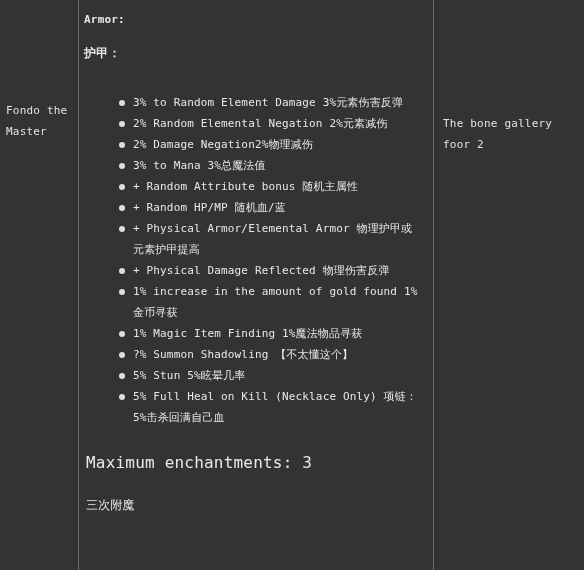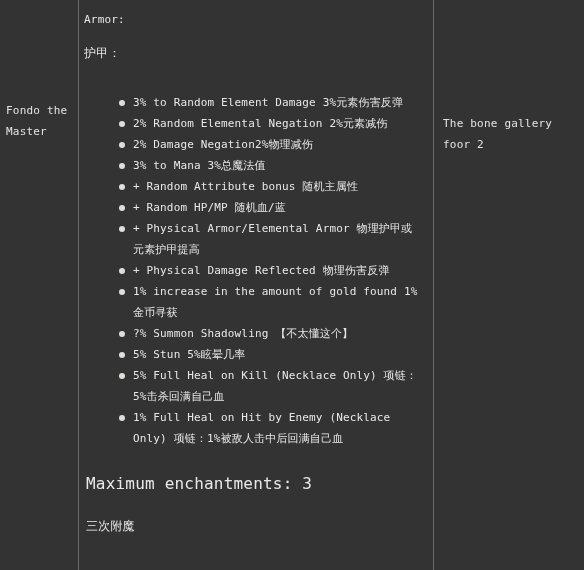--- a/index.html
+++ b/index.html
@@ -80,21 +80,21 @@
     height: 570px;
     box-sizing: border-box;
     padding: 9px 4px 0 5px;
   }
   .heading {
     font-size: 11px;
     line-height: 21px;
     color: #e8e8e8;
     letter-spacing: 0.2px;
     margin: 0;
-    font-weight: normal;
+    font-weight: bold;
   }
   .heading.cjk {
     font-size: 12px;
   }
   .gap-sm { height: 13px; }
   .gap-md { height: 18px; }
   .gap-lg { height: 22px; }
 
   ul.enchant-list {
     list-style: none;
@@ -152,24 +152,24 @@
     <ul class="enchant-list">
       <li>3% to Random Element Damage 3%元素伤害反弹</li>
       <li>2% Random Elemental Negation 2%元素减伤</li>
       <li>2% Damage Negation2%物理减伤</li>
       <li>3% to Mana 3%总魔法值</li>
       <li>+ Random Attribute bonus 随机主属性</li>
       <li>+ Random HP/MP 随机血/蓝</li>
       <li>+ Physical Armor/Elemental Armor 物理护甲或元素护甲提高</li>
       <li>+ Physical Damage Reflected 物理伤害反弹</li>
       <li>1% increase in the amount of gold found 1%金币寻获</li>
+      <li>1% Magic Item Finding 1%魔法物品寻获</li>
       <li>?% Summon Shadowling 【不太懂这个】</li>
       <li>5% Stun 5%眩晕几率</li>
       <li>5% Full Heal on Kill (Necklace Only) 项链： 5%击杀回满自己血</li>
-      <li>1% Full Heal on Hit by Enemy (Necklace Only) 项链：1%被敌人击中后回满自己血</li>
     </ul>
 
     <div class="gap-md"></div>
     <div class="footer-line">Maximum enchantments: 3</div>
     <div class="gap-lg"></div>
     <div class="footer-line cjk">三次附魔</div>
   </div>
 
   <div class="divider divider-right"></div>
 

